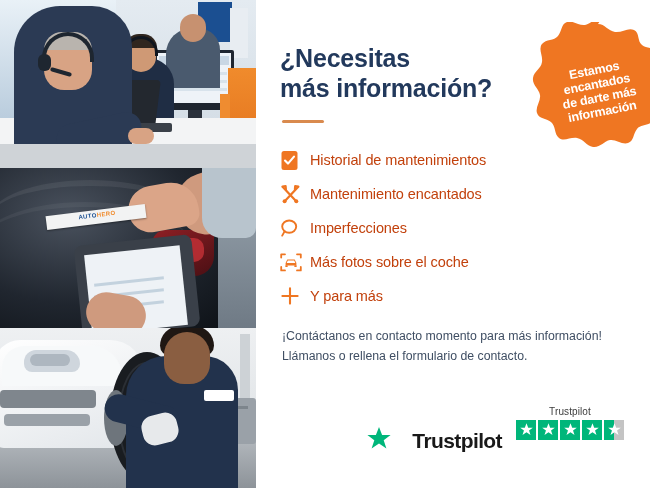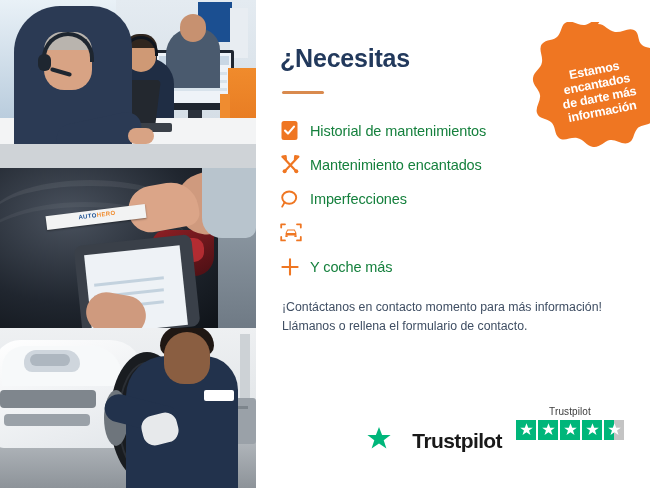--- a/index.html
+++ b/index.html
@@ -97,21 +97,21 @@
   .headline{
     font-size:25px;line-height:1.18;font-weight:bold;color:#22395c;
     letter-spacing:-.2px;margin:0;max-width:230px;
   }
   .divider{width:42px;height:3px;background:#d98a4e;margin:17px 0 0 2px;border-radius:2px;}
 
   
   .features{margin:20px 0 0 0;padding:0;list-style:none;}
   .feature{display:flex;align-items:center;height:34px;}
   .feat-ico{width:30px;flex:0 0 30px;display:flex;align-items:center;justify-content:flex-start;}
-  .feat-label{font-size:14.5px;color:#15803d;letter-spacing:-.1px;}
+  .feat-label{font-size:14.5px;color:#c2410c;letter-spacing:-.1px;}
 
   .note{margin:14px 0 0 2px;font-size:12.3px;line-height:1.62;color:#3f4e63;max-width:355px;}
 
   
   .badge{
     position:absolute;right:-16px;top:22px;width:136px;height:136px;
   }
   .badge svg{position:absolute;left:0;top:0;}
   .badge-inner{
     position:absolute;left:0;top:0;width:136px;height:136px;
@@ -225,20 +225,21 @@
       <div class="p3-head"></div>
       <div class="p3-arm"></div>
       <div class="p3-glove"></div>
     </div>
   </div>
 
   <div class="content">
 
     <h1 class="headline">
       <span>¿Necesitas</span><br>
+      <span>más información?</span>
     </h1>
     <div class="divider"></div>
 
     <ul class="features">
 
       <li class="feature">
         <span class="feat-ico">
           <svg width="19" height="21" viewBox="0 0 19 21">
             <rect x="1.5" y="1" width="16" height="19" rx="2.5" fill="#ef7622"></rect>
             <path d="M5 10.5 L8 13.6 L14 6.6" stroke="#ffffff" stroke-width="2.1" fill="none" stroke-linecap="round" stroke-linejoin="round"></path>
@@ -281,29 +282,30 @@
               <path d="M20.8 5.6 V2.3 H17"></path>
               <path d="M1.2 15 V18.4 H5"></path>
               <path d="M20.8 15 V18.4 H17"></path>
             </g>
             <path d="M5.6 13.6 h10.8 v-2.6 l-1.7-3.4 H7.3 L5.6 11 Z" fill="#ef7622"></path>
             <rect x="5.2" y="13.2" width="2.6" height="1.9" rx=".8" fill="#ef7622"></rect>
             <rect x="14.2" y="13.2" width="2.6" height="1.9" rx=".8" fill="#ef7622"></rect>
             <path d="M7.8 8.6 h6.4 l1.1 2.3 H6.7 Z" fill="#ffffff"></path>
           </svg>
         </span>
+        <span class="feat-label">Más fotos sobre el coche</span>
       </li>
 
       <li class="feature">
         <span class="feat-ico">
           <svg width="20" height="20" viewBox="0 0 20 20">
             <path d="M10 2.4 V17.6 M2.4 10 H17.6" stroke="#ef7622" stroke-width="2.1" stroke-linecap="round"></path>
           </svg>
         </span>
-        <span class="feat-label">Y coche más</span>
+        <span class="feat-label">Y para más</span>
       </li>
     </ul>
 
     <p class="note">
       <span>¡Contáctanos en contacto momento para más información!</span><br>
       <span>Llámanos o rellena el formulario de contacto.</span>
     </p>
 
     <div class="badge">
       <svg width="136" height="136" viewBox="0 0 136 136">

